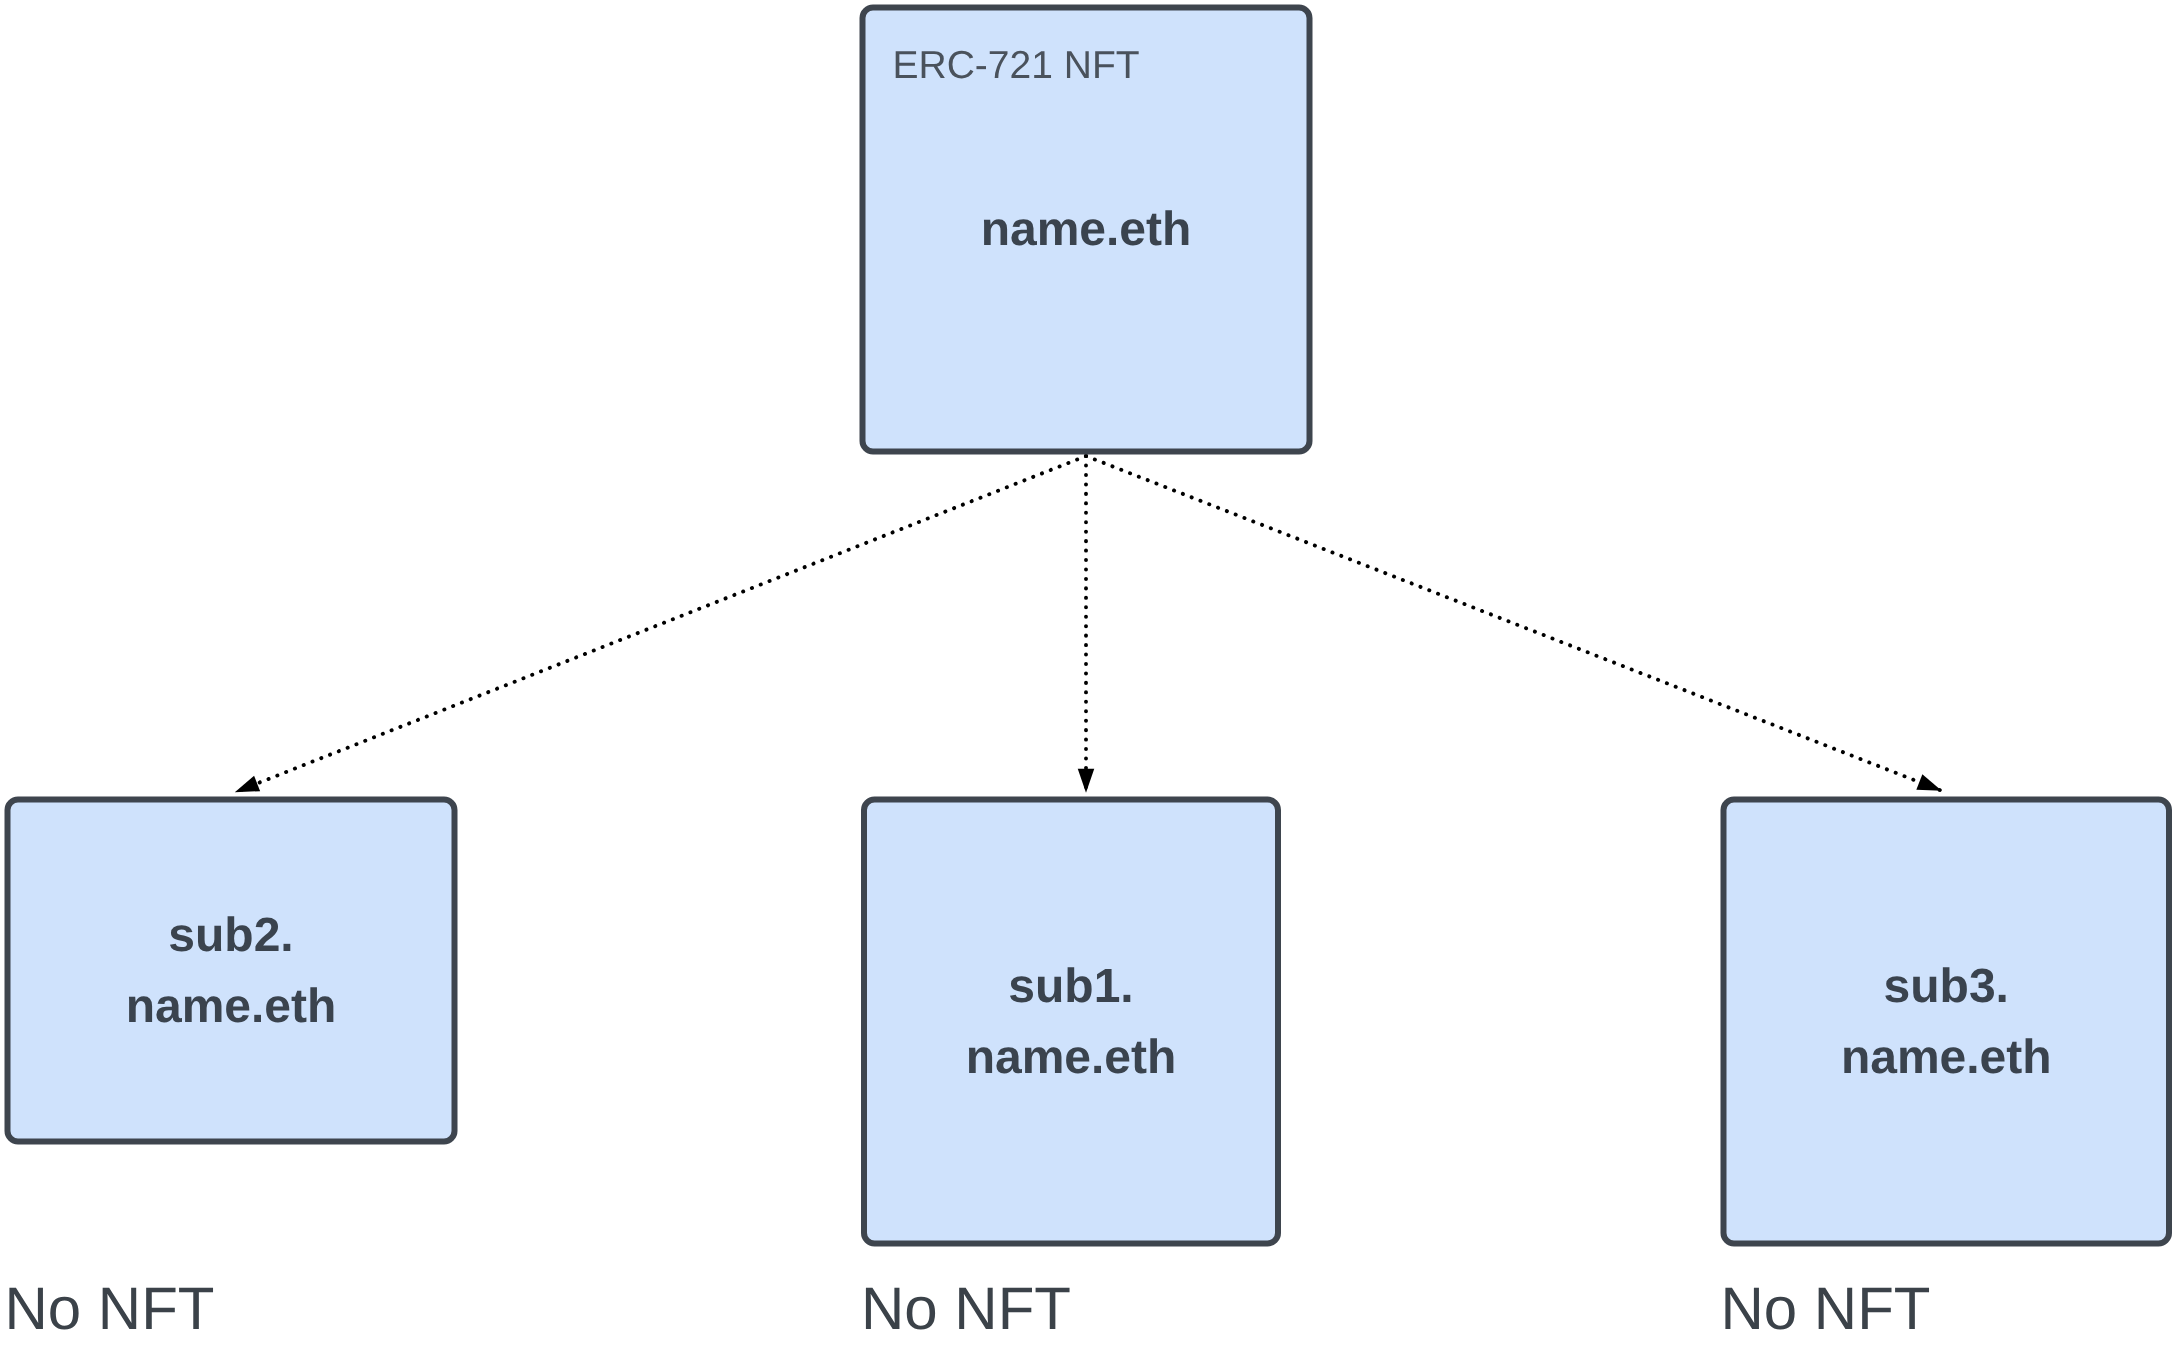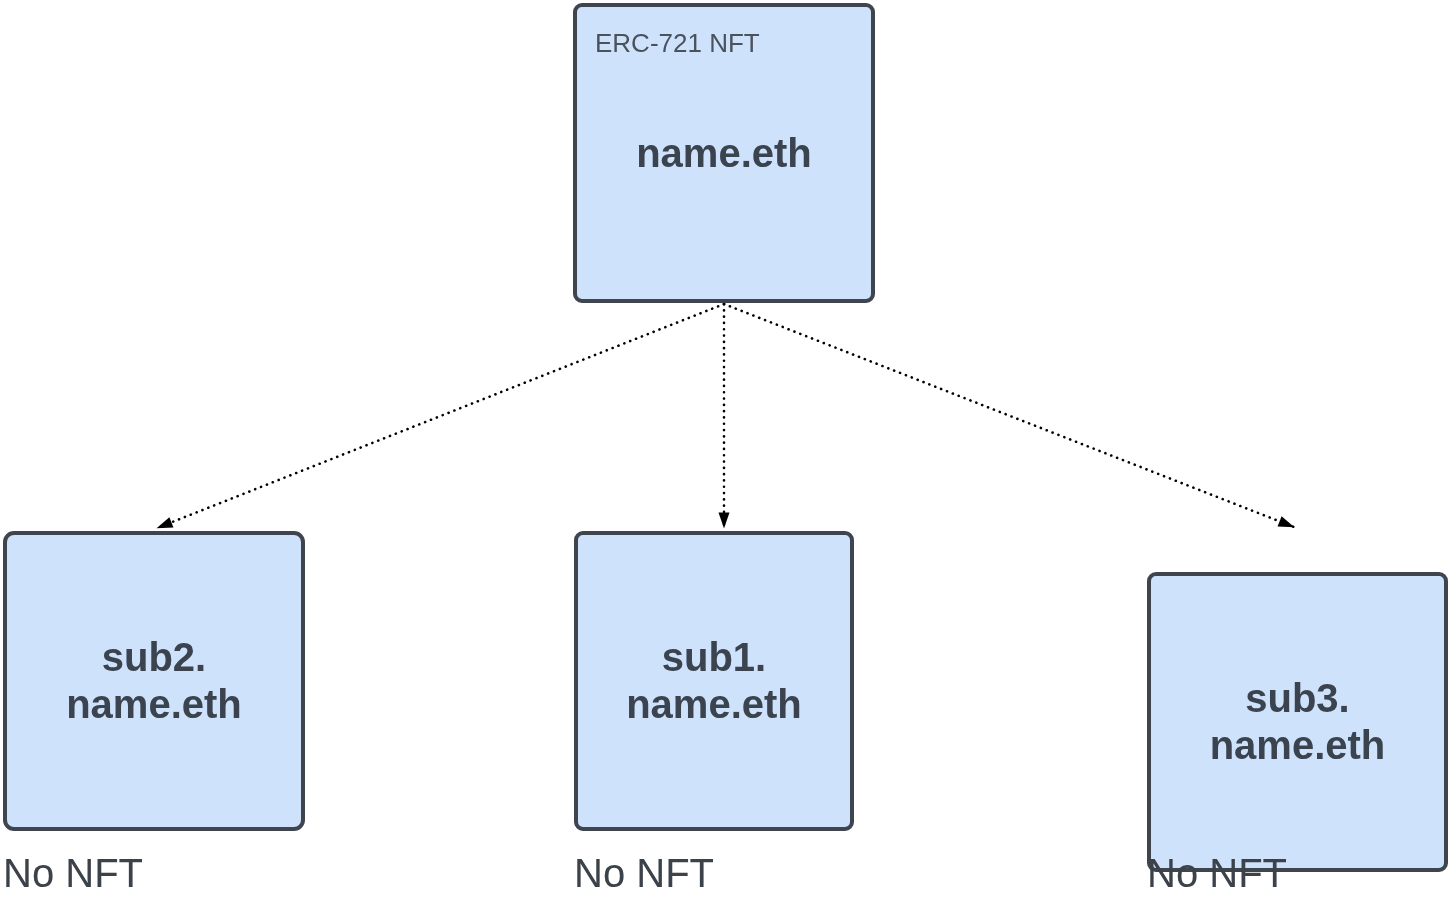--- a/index.html
+++ b/index.html
@@ -36,38 +36,38 @@
     fill: none;
     marker-end: url(#arrowhead);
   }
   .node {
     position: absolute;
     background: var(--node-fill);
     border: 4px solid var(--node-border);
     border-radius: 9px;
   }
   .node-root { left: 573px; top: 3px;   width: 302px; height: 300px; padding-left: 46px; }
-  .node-sub2 { left: 3px;   top: 531px; width: 302px; height: 300px; border-radius: 11px; }
+  .node-sub2 { left: 3px;   top: 531px; width: 302px; height: 232px; }
   .node-sub1 { left: 574px; top: 531px; width: 280px; height: 300px; }
-  .node-sub3 { left: 1147px;top: 531px; width: 301px; height: 300px; margin-top: 41px; }
+  .node-sub3 { left: 1147px;top: 531px; width: 301px; height: 300px; }
   .node-tag {
     position: absolute;
     left: 18px; top: 20px;
     font-size: 26px;
     line-height: 32px;
     color: var(--tag-text);
     white-space: nowrap;
   }
   .node-label {
     position: absolute;
     left: 0; right: 0; top: 50%;
     transform: translateY(-50%);
     text-align: center;
     font-weight: bold;
-    font-size: 40px;
+    font-size: 32px;
     line-height: 47px;
     color: var(--node-text);
   }
   .caption {
     position: absolute;
     top: 850px;
     height: 47px;
     line-height: 47px;
     text-align: left;
     font-size: 40px;

